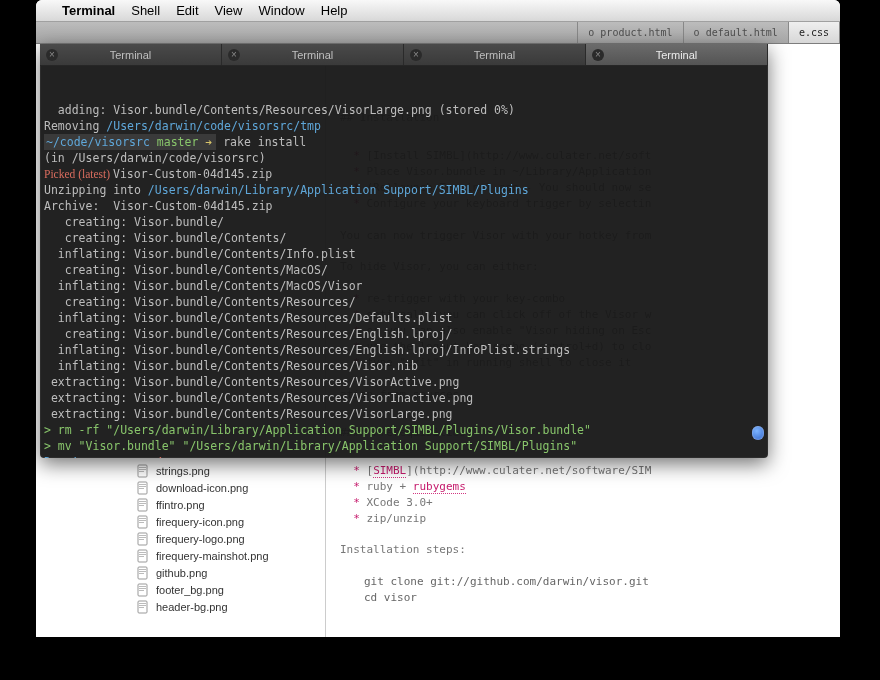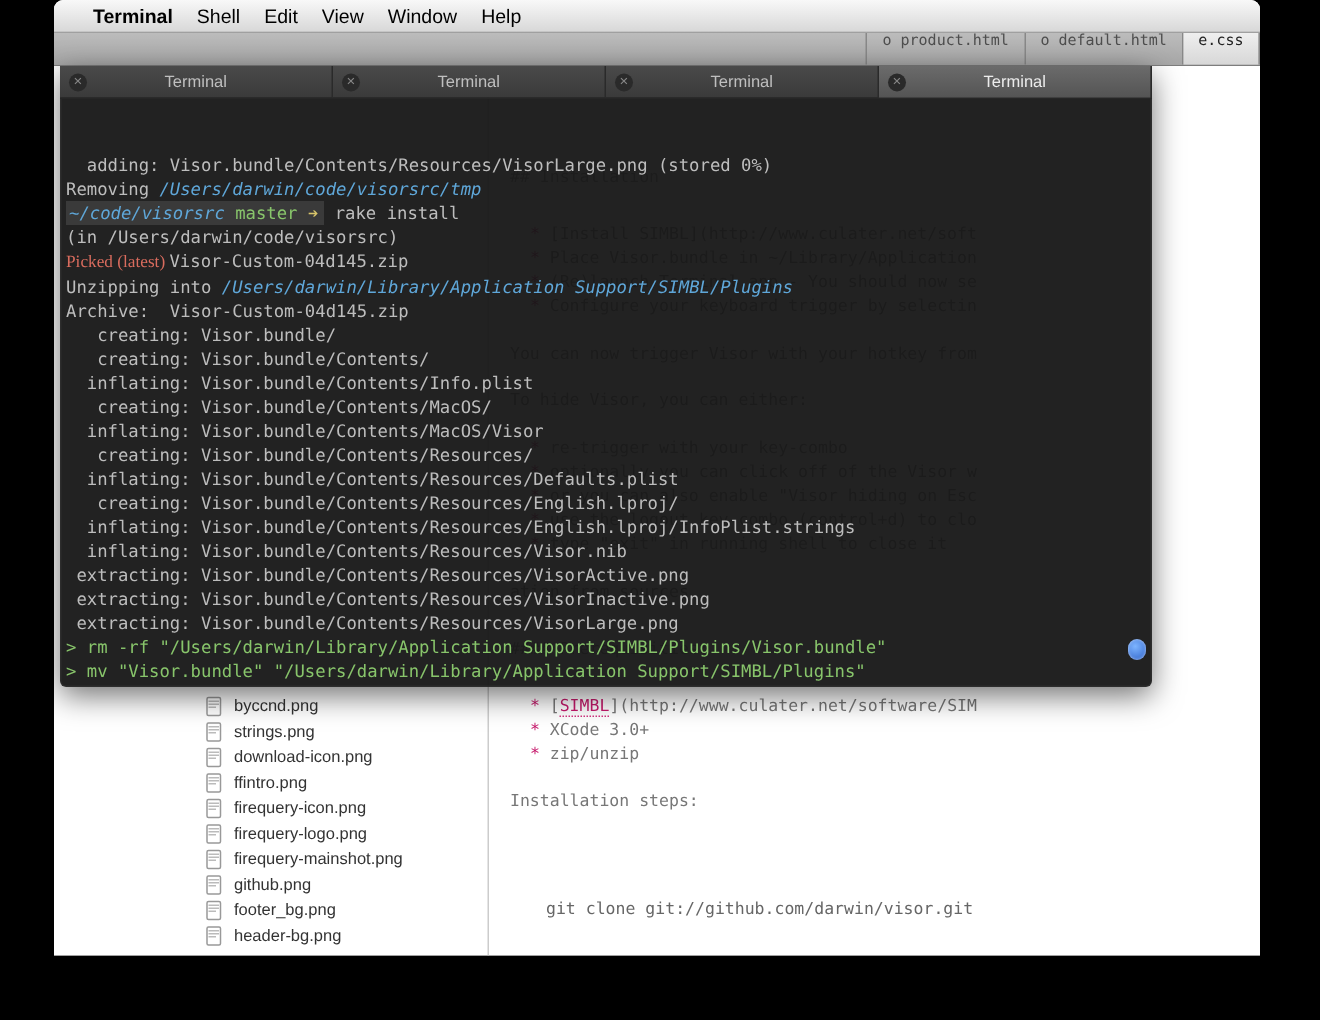--- a/index.html
+++ b/index.html
@@ -52,21 +52,21 @@
     align-items: center;
     color: #4e4e4e;
     font-family: Monaco, Menlo, monospace;
     font-size: 10px;
   }
   .editor-tabs .et-tab {
     padding: 0 10px;
     border-right: 1px solid #888;
     height: 100%;
     display: flex;
-    align-items: flex-start;
+    align-items: center;
     gap: 4px;
     white-space: nowrap;
   }
   .editor-tabs .et-tab.active {
     background: linear-gradient(#efefef, #d7d7d7);
     color: #222;
   }
   .editor-body {
     position: absolute;
     top: 44px; left: 0; right: 0; bottom: 0;
@@ -101,21 +101,20 @@
   .markdown-pane .mdh2 { color: #888; font-weight: normal; margin: 6px 0; }
   .markdown-pane a, .markdown-pane .redunder {
     color: #c61a6c;
     border-bottom: 1px dotted #d33682;
     text-decoration: none;
   }
   .markdown-pane .star { color: #c61a6c; }
   .markdown-pane .code {
     margin-left: 24px;
     color: #666;
-    margin-top: 40px;
   }
 
   
   .visor {
     position: absolute;
     left: 40px;
     top: 44px;
     width: 728px;
     height: 414px;
     background: rgba(22,22,22,0.95);
@@ -164,21 +163,21 @@
     font-family: Monaco, Menlo, monospace;
     font-size: 11.5px;
     line-height: 16px;
     color: #d0d0d0;
     overflow: hidden;
     white-space: pre;
     position: relative;
   }
   .line { white-space: pre; }
   .c-grey { color: #bdbdbd; text-align: right; }
-  .c-blue { color: #5fa7d9; font-style: italic; }
+  .c-blue { color: #5fa7d9; }
   .c-green{ color: #88c56b; }
   .c-red  { color: #d96c5e; font-family: Liberation Serif, serif; }
   .prompt-bg {
     background: #3a3a3a;
     display: inline-block;
     padding: 0 4px 0 2px;
   }
   .prompt-arrow { color: #d7c46a; }
   .scroll-thumb {
     position: absolute;
@@ -221,29 +220,20 @@
 
   <div class="editor-body">
     <div class="file-tree" id="file-tree">
         <div class="file">
           <svg width="14" height="14" viewBox="0 0 14 14">
             <rect x="2" y="1" width="9" height="12" rx="1" fill="#fff" stroke="#999"></rect>
             <rect x="3" y="3" width="7" height="1" fill="#bbb"></rect>
             <rect x="3" y="5" width="7" height="1" fill="#bbb"></rect>
             <rect x="3" y="7" width="5" height="1" fill="#bbb"></rect>
           </svg>
-          <span>byccnd.png</span>
-        </div>
-        <div class="file">
-          <svg width="14" height="14" viewBox="0 0 14 14">
-            <rect x="2" y="1" width="9" height="12" rx="1" fill="#fff" stroke="#999"></rect>
-            <rect x="3" y="3" width="7" height="1" fill="#bbb"></rect>
-            <rect x="3" y="5" width="7" height="1" fill="#bbb"></rect>
-            <rect x="3" y="7" width="5" height="1" fill="#bbb"></rect>
-          </svg>
           <span>strings.png</span>
         </div>
         <div class="file">
           <svg width="14" height="14" viewBox="0 0 14 14">
             <rect x="2" y="1" width="9" height="12" rx="1" fill="#fff" stroke="#999"></rect>
             <rect x="3" y="3" width="7" height="1" fill="#bbb"></rect>
             <rect x="3" y="5" width="7" height="1" fill="#bbb"></rect>
             <rect x="3" y="7" width="5" height="1" fill="#bbb"></rect>
           </svg>
           <span>download-icon.png</span>
@@ -337,20 +327,21 @@
         </div>
       <br>
       <div>ation from sources</div>
       <br>
       <div class="mdh2">
         <span>#### Prerequisities:</span>
       </div>
       <br>
       <div id="md-prereq">
           <div>&nbsp;&nbsp;<span class="star">*</span> [<span class="redunder">SIMBL</span>](http://www.culater.net/software/SIM</div>
+          <div>&nbsp;&nbsp;<span class="star">*</span> ruby + <span class="redunder">rubygems</span></div>
           <div>&nbsp;&nbsp;<span class="star">*</span> XCode 3.0+</div>
           <div>&nbsp;&nbsp;<span class="star">*</span> zip/unzip</div>
         </div>
       <br>
       <div>Installation steps:</div>
       <br>
       <div class="code">git clone git://github.com/darwin/visor.git</div>
       <div class="code">cd visor</div>
     </div>
   </div>

